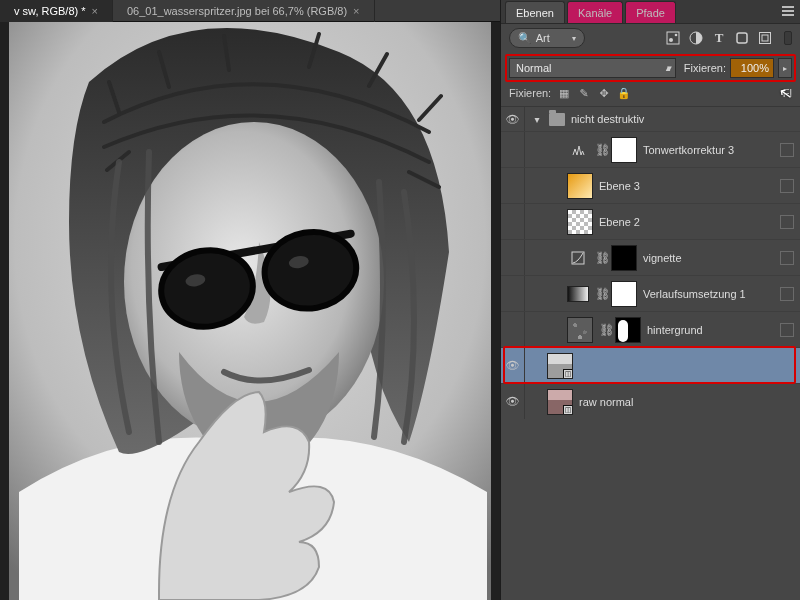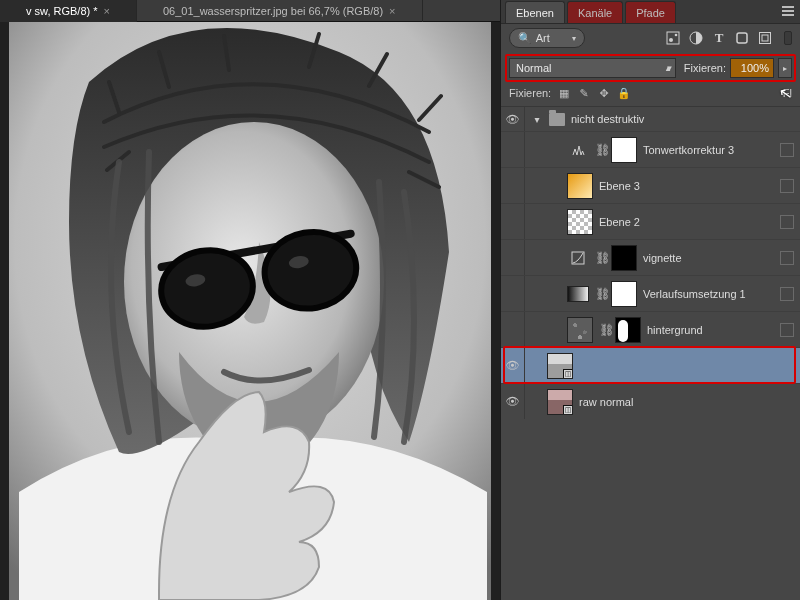--- a/index.html
+++ b/index.html
@@ -1,28 +1,28 @@
 <!DOCTYPE html>
 <html><head>
 <meta charset="utf-8">
 <style>
   html,body{margin:0;padding:0;width:800px;height:600px;overflow:hidden;background:#222;font-family:"Lucida Grande","Segoe UI",Tahoma,sans-serif;font-size:11px;color:#ddd;-webkit-font-smoothing:antialiased;}
   *{box-sizing:border-box;}
   
   .tabstrip{position:absolute;left:0;top:0;width:500px;height:22px;background:#3b3b3b;display:flex;align-items:center;border-bottom:1px solid #141414;}
-  .doctab{height:22px;line-height:22px;padding:0 26px;color:#bdbdbd;font-size:11px;border-right:1px solid #272727;display:flex;align-items:center;gap:6px;cursor:default;}
+  .doctab{height:22px;line-height:22px;padding:0 14px;color:#bdbdbd;font-size:11px;border-right:1px solid #272727;display:flex;align-items:center;gap:6px;cursor:default;}
   .doctab.active{background:#2b2b2b;color:#fff;}
   .doctab .x{font-size:11px;color:#999;}
   
   .canvas{position:absolute;left:0;top:22px;width:500px;height:578px;background:#202020;display:flex;justify-content:center;align-items:flex-start;}
   .canvas svg{width:482px;height:578px;display:block;}
   
   .panelcol{position:absolute;right:0;top:0;width:300px;height:600px;background:#464646;border-left:1px solid #1c1c1c;display:flex;flex-direction:column;}
   .paneltabs{height:24px;display:flex;align-items:flex-end;background:#393939;padding-left:4px;gap:0;border-bottom:1px solid #2a2a2a;}
-  .paneltab{height:22px;line-height:22px;padding:0 10px;font-size:11px;color:#bdbdbd;border:1px solid #2a2a2a;border-bottom:none;background:#7f1d1d;border-radius:3px 3px 0 0;margin-right:2px;}
+  .paneltab{height:22px;line-height:22px;padding:0 10px;font-size:11px;color:#bdbdbd;border:1px solid #2a2a2a;border-bottom:none;background:#be185d;border-radius:3px 3px 0 0;margin-right:2px;}
   .paneltab.active{background:#4d4d4d;color:#eee;margin-top:28px;}
   .menuicon{position:absolute;right:2px;top:2px;width:20px;height:18px;display:flex;flex-direction:column;justify-content:center;align-items:center;gap:2px;}
   .menuicon span{display:block;width:12px;height:2px;background:#bcbcbc;}
   
   .row{display:flex;align-items:center;padding:4px 8px;gap:6px;}
   .searchbox{display:flex;align-items:center;height:20px;background:#5a5a5a;border:1px solid #2e2e2e;border-radius:10px;padding:0 8px;color:#ddd;min-width:76px;}
   .searchbox .arrow{margin-left:auto;font-size:8px;color:#ccc;}
   .iconrow{margin-left:auto;display:flex;gap:9px;align-items:center;}
   .miniicon{width:14px;height:14px;display:flex;align-items:center;justify-content:center;color:#cfcfcf;}
   

